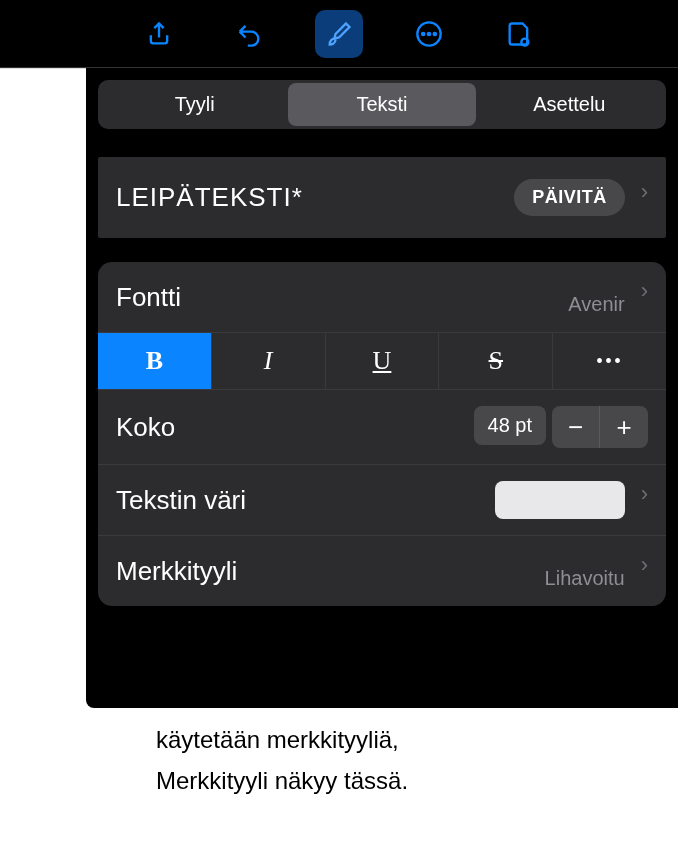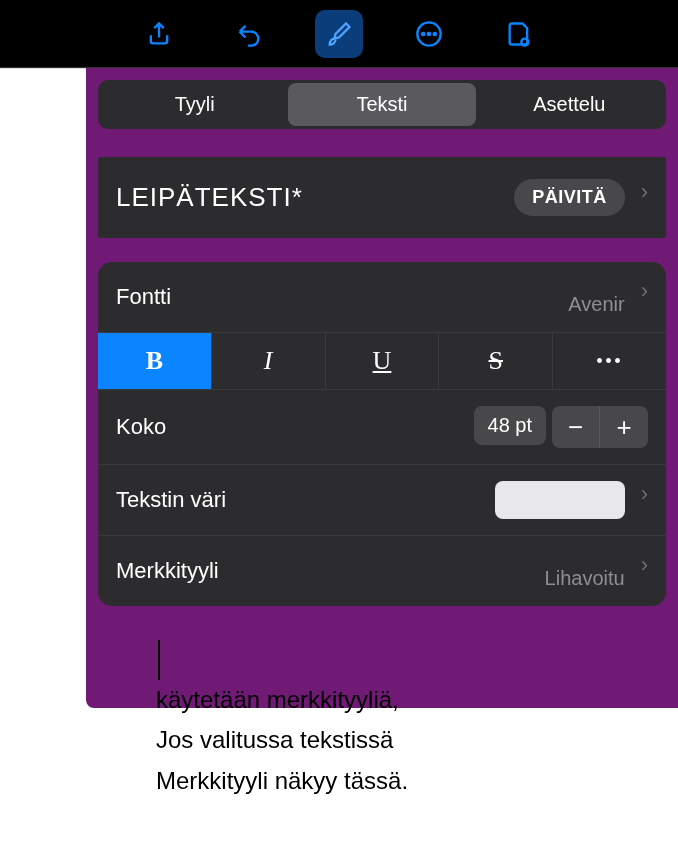--- a/index.html
+++ b/index.html
@@ -44,21 +44,21 @@
       display: flex;
       height: 640px;
     }
     .doc-sliver {
       width: 86px;
       background: #fff;
       border-top: 1px solid #ddd;
     }
     .inspector {
       flex: 1;
-      background: #701a75;
+      background: #000000;
       padding: 12px;
       border-bottom-left-radius: 8px;
     }
     .segmented {
       display: flex;
       background: #2c2c2e;
       border-radius: 10px;
       padding: 3px;
       margin-bottom: 28px;
     }
@@ -120,21 +120,21 @@
       align-items: center;
       justify-content: space-between;
       padding: 16px 18px;
       border-bottom: 1px solid #3a3a3c;
     }
     .control-row:last-child {
       border-bottom: none;
     }
     .control-label {
       color: #fff;
-      font-size: 22px;
+      font-size: 26px;
     }
     .control-value {
       color: #8e8e93;
       font-size: 20px;
       margin-top: 15px;
     }
     .right-group {
       display: flex;
       align-items: flex-start;
       gap: 6px;
@@ -315,16 +315,16 @@
           <span class="chevron">›</span>
         </div>
       </div>
 
     </div>
   </div>
 </div>
 
 <div class="callout">
   <div class="callout-line"></div>
+  <div class="callout-text">Jos valitussa tekstissä</div>
   <div class="callout-text">käytetään merkkityyliä,</div>
-  <div class="callout-text">Jos valitussa tekstissä</div>
   <div class="callout-text">Merkkityyli näkyy tässä.</div>
 </div>
 
 </body></html>

